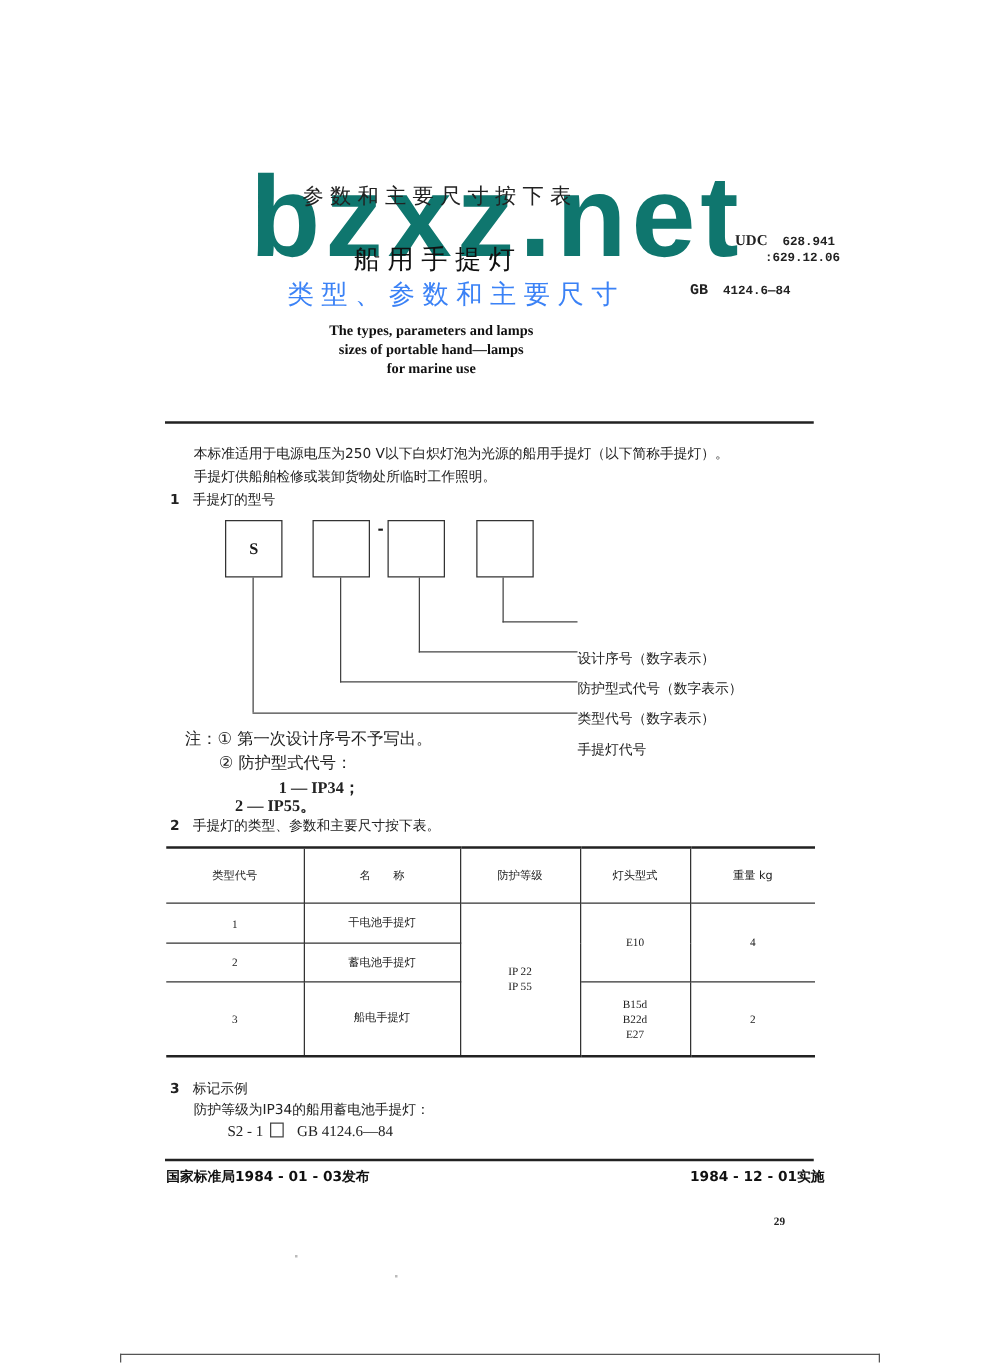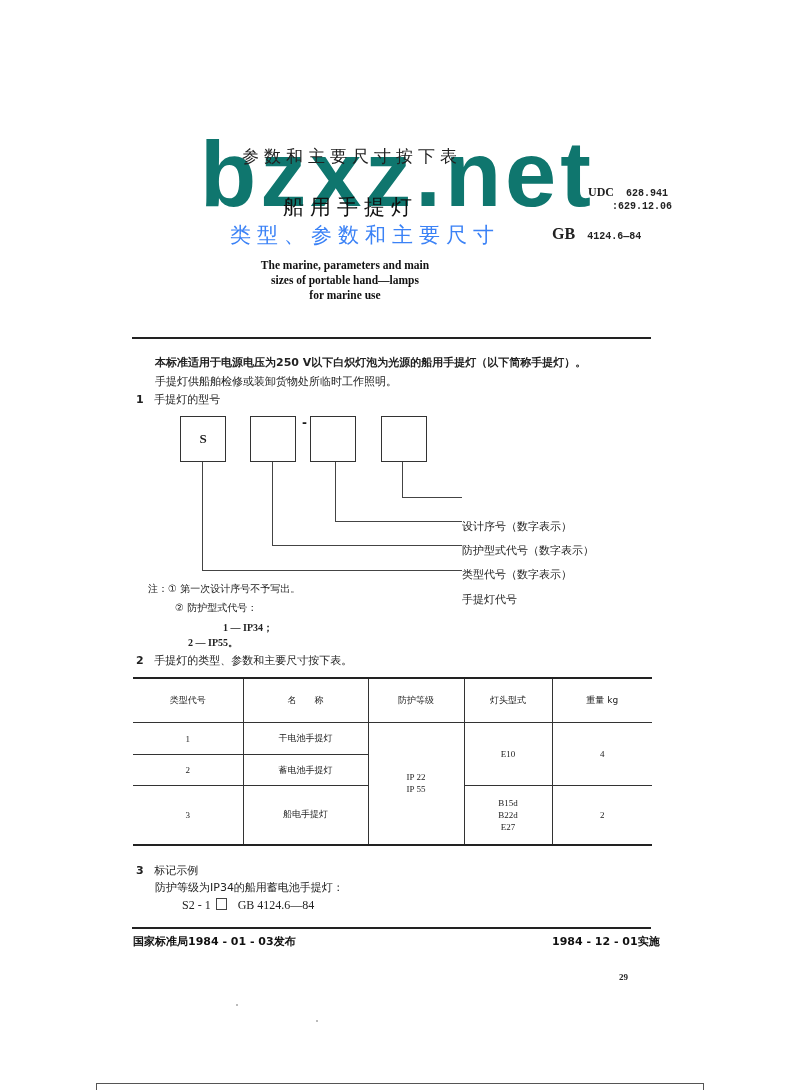--- a/index.html
+++ b/index.html
@@ -19,34 +19,34 @@
   .title2 { left: 230px; top: 221px; font-size: 21px; letter-spacing: 6px; color: #3b82f6; }
   .udc {
     left: 552px; top: 186px; font-family: "Liberation Mono", monospace;
     font-weight: bold; font-size: 10px; line-height: 13px; color: #222; margin-left: 36px;
   }
   .udc .lbl { font-family: "Liberation Serif", serif; font-size: 12px; }
   .gb {
     left: 552px; top: 225px; font-family: "Liberation Mono", monospace;
     font-weight: bold; font-size: 10px; color: #222;
   }
-  .gb .lbl { font-family: Liberation Serif, serif; font-size: 16px; }
+  .gb .lbl { font-family: Liberation Mono, monospace; font-size: 12px; }
   .en-title {
     left: 230px; top: 258px; width: 230px; text-align: center;
     font-family: "Liberation Serif", serif; font-weight: bold;
     font-size: 11.5px; line-height: 15px; color: #111;
   }
   .rule { height: 2px; background: #222; }
   .para { font-size: 11px; color: #222; white-space: nowrap; }
   .box { border: 1px solid #333; width: 46px; height: 46px; box-sizing: border-box; }
   .box-s { font-family: "Liberation Serif", serif; font-weight: bold; font-size: 13px; text-align: center; line-height: 44px; }
   .vline { width: 1px; background: #444; }
   .hline { height: 1px; background: #444; }
   .leader-label { font-size: 11px; color: #222; white-space: nowrap; margin-top: 28px; }
-  .note { font-size: 10px; color: #222; white-space: nowrap; text-align: center; }
+  .note { font-size: 13px; color: #222; white-space: nowrap; text-align: center; }
   table.spec {
     position: absolute; left: 133px; top: 677px; width: 519px;
     border-collapse: collapse; font-size: 9px; color: #222;
   }
   table.spec td, table.spec th {
     border-left: 1px solid #333; border-right: 1px solid #333;
     text-align: center; vertical-align: middle; font-weight: normal; padding: 0;
   }
   table.spec tr:first-child th { border-top: 2px solid #222; border-bottom: 1px solid #333; height: 43px; }
   table.spec th:first-child, table.spec td.first { border-left: none; }
@@ -75,28 +75,28 @@
 
 <div class="abs udc">
   <div><span class="lbl">UDC</span>&nbsp;&nbsp;<span>628.941</span></div>
   <div style="padding-left:24px"><span>:629.12.06</span></div>
 </div>
 <div class="abs gb">
   <span class="lbl">GB</span>&nbsp;&nbsp;<span>4124.6—84</span>
 </div>
 
 <div class="abs en-title">
-  <div>The marine, parameters and main</div>
+  <div>The types, parameters and lamps</div>
   <div>sizes of portable hand—lamps</div>
   <div>for marine use</div>
 </div>
 
 <div class="abs rule" style="left:132px; top:337px; width:519px;"></div>
 
-<div class="abs para" style="left:155px; top:355px;font-weight:bold;">本标准适用于电源电压为250 V以下白炽灯泡为光源的船用手提灯（以下简称手提灯）。</div>
+<div class="abs para" style="left:155px; top:355px;">本标准适用于电源电压为250 V以下白炽灯泡为光源的船用手提灯（以下简称手提灯）。</div>
 <div class="abs para" style="left:155px; top:374px;">手提灯供船舶检修或装卸货物处所临时工作照明。</div>
 
 <div class="abs para" style="left:136px; top:392px;">
   <span style="font-weight:bold">1</span>&nbsp;&nbsp;&nbsp;<span>手提灯的型号</span>
 </div>
 
 <div class="abs box box-s" style="left:180px; top:416px;">S</div>
 <div class="abs box" style="left:250px; top:416px;"></div>
 <div class="abs" style="left:302px; top:416px; font-size:12px; font-weight:bold;">-</div>
 <div class="abs box" style="left:310px; top:416px;"></div>

